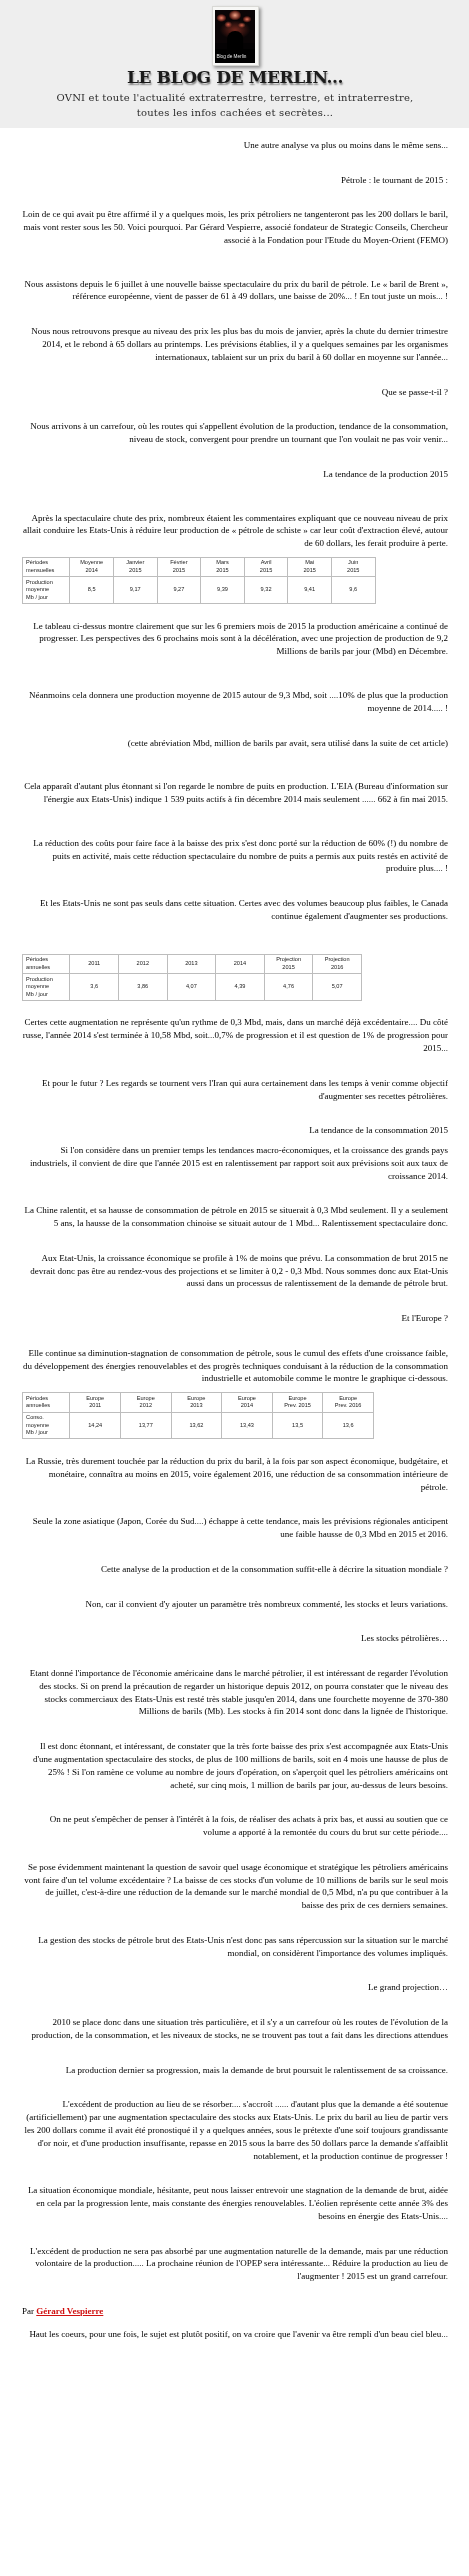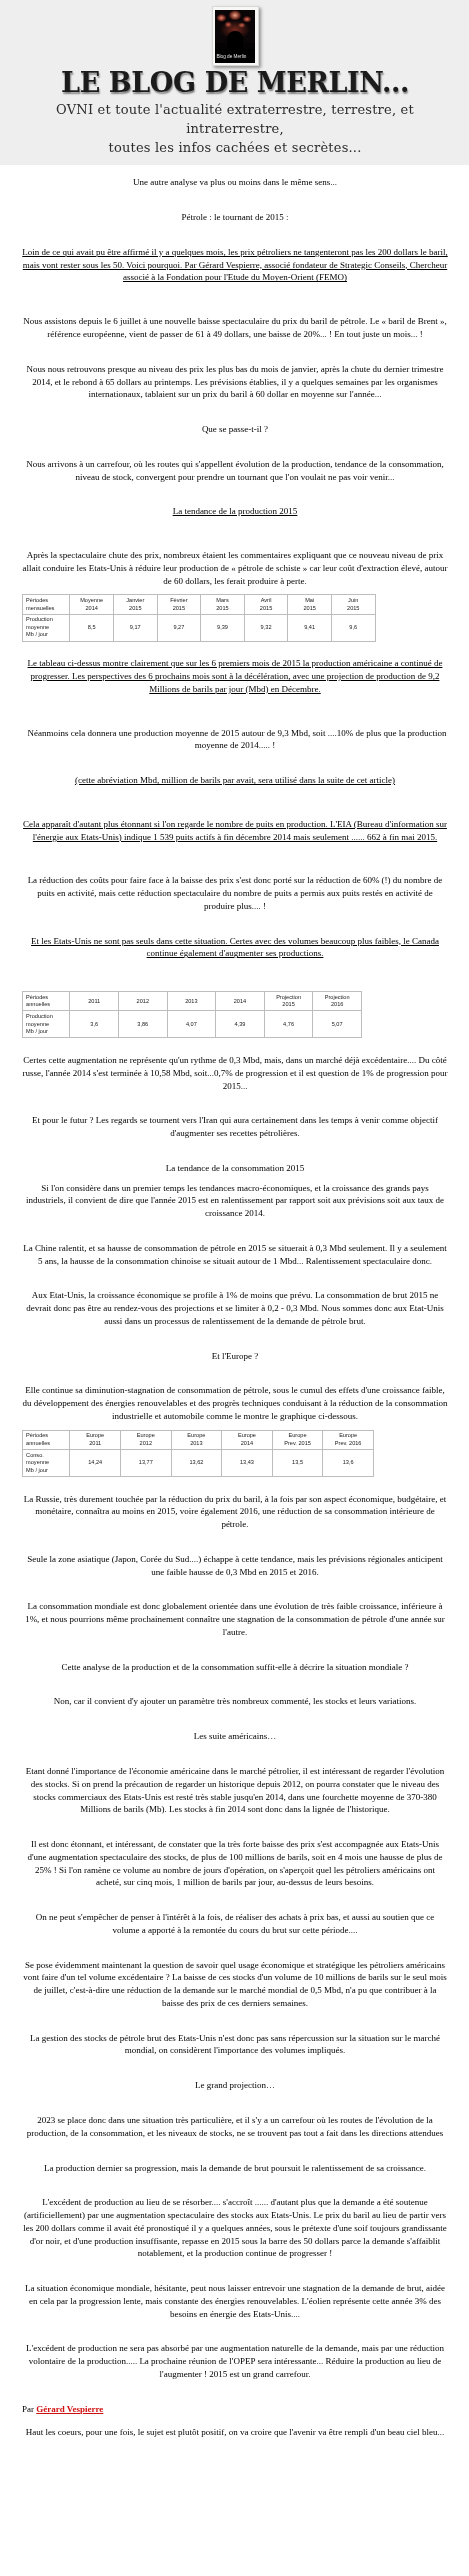--- a/index.html
+++ b/index.html
@@ -83,52 +83,52 @@
     bottom: 3.9px;
     font-family: "Liberation Sans", sans-serif;
     font-size: 4.7px;
     color: #e8e8e8;
     letter-spacing: 0px;
     white-space: nowrap;
   }
   .blog-title {
     font-family: "DejaVu Serif", "Liberation Serif", serif;
     font-weight: 700;
-    font-size: 27px;
+    font-size: 17px;
     line-height: 1;
     letter-spacing: -0.4px;
     color: #1b1b1b;
     margin: 3.1px 0 4.7px 0;
     text-shadow: 0.8px 1.6px 1.6px rgba(0,0,0,0.45);
     white-space: nowrap;
   }
   .blog-sub {
     font-family: "DejaVu Serif", "Liberation Serif", serif;
-    font-size: 13px;
+    font-size: 10px;
     line-height: 1.45;
     color: #2c2c2c;
     margin: 0 auto;
     width: 368px;
     letter-spacing: 0.2px;
   }
 
   
   .article {
     padding: 11px 22px 20.4px 22px;
     box-sizing: border-box;
   }
   p.par {
     font-size: 9px;
     line-height: 1.42;
     margin: 0 0 10.2px 0;
-    text-align: center;
+    text-align: right;
     color: #000;
   }
   p.gap-big { margin-bottom: 22px; }
-  p.gap-xl  { margin-bottom: 31px; text-decoration: underline; }
+  p.gap-xl  { margin-bottom: 31px; }
   p.gap-sm  { margin-bottom: 7px; }
   p.indent  { text-indent: 3.9px; }
 
   
   .data-table-wrap {
     margin: 4.7px 0 15.7px 0;
   }
   table.data-table {
     border-collapse: collapse;
     font-family: "Liberation Sans", sans-serif;
@@ -292,31 +292,30 @@
             <td>13,43</td>
             <td>13,5</td>
             <td>13,6</td>
           </tr>
         </tbody>
       </table>
     </div>
 
     <p class="par gap-big">La Russie, très durement touchée par la réduction du prix du baril, à la fois par son aspect économique, budgétaire, et monétaire, connaîtra au moins en 2015, voire également 2016, une réduction de sa consommation intérieure de pétrole.</p>
     <p class="par gap-big">Seule la zone asiatique (Japon, Corée du Sud....) échappe à cette tendance, mais les prévisions régionales anticipent une faible hausse de 0,3 Mbd en 2015 et 2016.</p>
-    <p class="par gap-big">La consommation mondiale est donc globalement orientée dans une évolution de très faible croissance, inférieure à 1%, et nous pourrions même prochainement connaître une stagnation de la consommation de pétrole d'une année sur l'autre.</p>
     <p class="par gap-big">Cette analyse de la production et de la consommation suffit-elle à décrire la situation mondiale ?</p>
     <p class="par gap-big">Non, car il convient d'y ajouter un paramètre très nombreux commenté, les stocks et leurs variations.</p>
-    <p class="par gap-big">Les suite américains…</p>
+    <p class="par gap-big">Les stocks pétrolières…</p>
     <p class="par gap-big">Etant donné l'importance de l'économie américaine dans le marché pétrolier, il est intéressant de regarder l'évolution des stocks. Si on prend la précaution de regarder un historique depuis 2012, on pourra constater que le niveau des stocks commerciaux des Etats-Unis est resté très stable jusqu'en 2014, dans une fourchette moyenne de 370-380 Millions de barils (Mb). Les stocks à fin 2014 sont donc dans la lignée de l'historique.</p>
     <p class="par gap-big">Il est donc étonnant, et intéressant, de constater que la très forte baisse des prix s'est accompagnée aux Etats-Unis d'une augmentation spectaculaire des stocks, de plus de 100 millions de barils, soit en 4 mois une hausse de plus de 25% ! Si l'on ramène ce volume au nombre de jours d'opération, on s'aperçoit quel les pétroliers américains ont acheté, sur cinq mois, 1 million de barils par jour, au-dessus de leurs besoins.</p>
     <p class="par gap-big">On ne peut s'empêcher de penser à l'intérêt à la fois, de réaliser des achats à prix bas, et aussi au soutien que ce volume a apporté à la remontée du cours du brut sur cette période....</p>
     <p class="par gap-big">Se pose évidemment maintenant la question de savoir quel usage économique et stratégique les pétroliers américains vont faire d'un tel volume excédentaire ? La baisse de ces stocks d'un volume de 10 millions de barils sur le seul mois de juillet, c'est-à-dire une réduction de la demande sur le marché mondial de 0,5 Mbd, n'a pu que contribuer à la baisse des prix de ces derniers semaines.</p>
     <p class="par gap-big">La gestion des stocks de pétrole brut des Etats-Unis n'est donc pas sans répercussion sur la situation sur le marché mondial, on considèrent l'importance des volumes impliqués.</p>
     <p class="par gap-big">Le grand projection…</p>
-    <p class="par gap-big">2023 se place donc dans une situation très particulière, et il s'y a un carrefour où les routes de l'évolution de la production, de la consommation, et les niveaux de stocks, ne se trouvent pas tout a fait dans les directions attendues</p>
+    <p class="par gap-big">2010 se place donc dans une situation très particulière, et il s'y a un carrefour où les routes de l'évolution de la production, de la consommation, et les niveaux de stocks, ne se trouvent pas tout a fait dans les directions attendues</p>
     <p class="par gap-big">La production dernier sa progression, mais la demande de brut poursuit le ralentissement de sa croissance.</p>
     <p class="par gap-big">L'excédent de production au lieu de se résorber.... s'accroît ...... d'autant plus que la demande a été soutenue (artificiellement) par une augmentation spectaculaire des stocks aux Etats-Unis. Le prix du baril au lieu de partir vers les 200 dollars comme il avait été pronostiqué il y a quelques années, sous le prétexte d'une soif toujours grandissante d'or noir, et d'une production insuffisante, repasse en 2015 sous la barre des 50 dollars parce la demande s'affaiblit notablement, et la production continue de progresser !</p>
     <p class="par gap-big">La situation économique mondiale, hésitante, peut nous laisser entrevoir une stagnation de la demande de brut, aidée en cela par la progression lente, mais constante des énergies renouvelables. L'éolien représente cette année 3% des besoins en énergie des Etats-Unis....</p>
     <p class="par gap-big">L'excédent de production ne sera pas absorbé par une augmentation naturelle de la demande, mais par une réduction volontaire de la production..... La prochaine réunion de l'OPEP sera intéressante... Réduire la production au lieu de l'augmenter ! 2015 est un grand carrefour.</p>
 
     <p class="author-line"><span>Par </span><a class="author-link" href="#">Gérard Vespierre</a></p>
 
     <p class="par">Haut les coeurs, pour une fois, le sujet est plutôt positif, on va croire que l'avenir va être rempli d'un beau ciel bleu...</p>
 
   </article>

